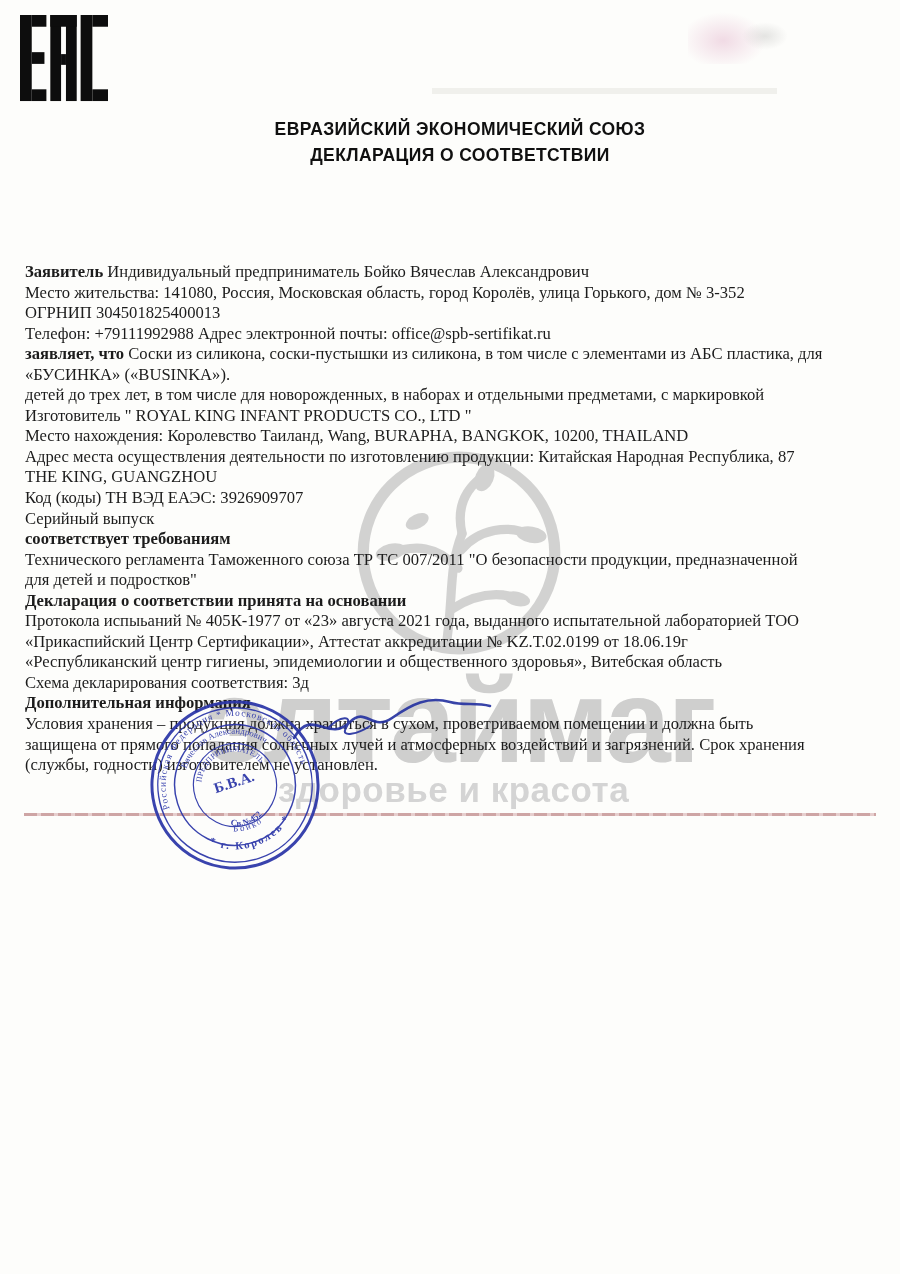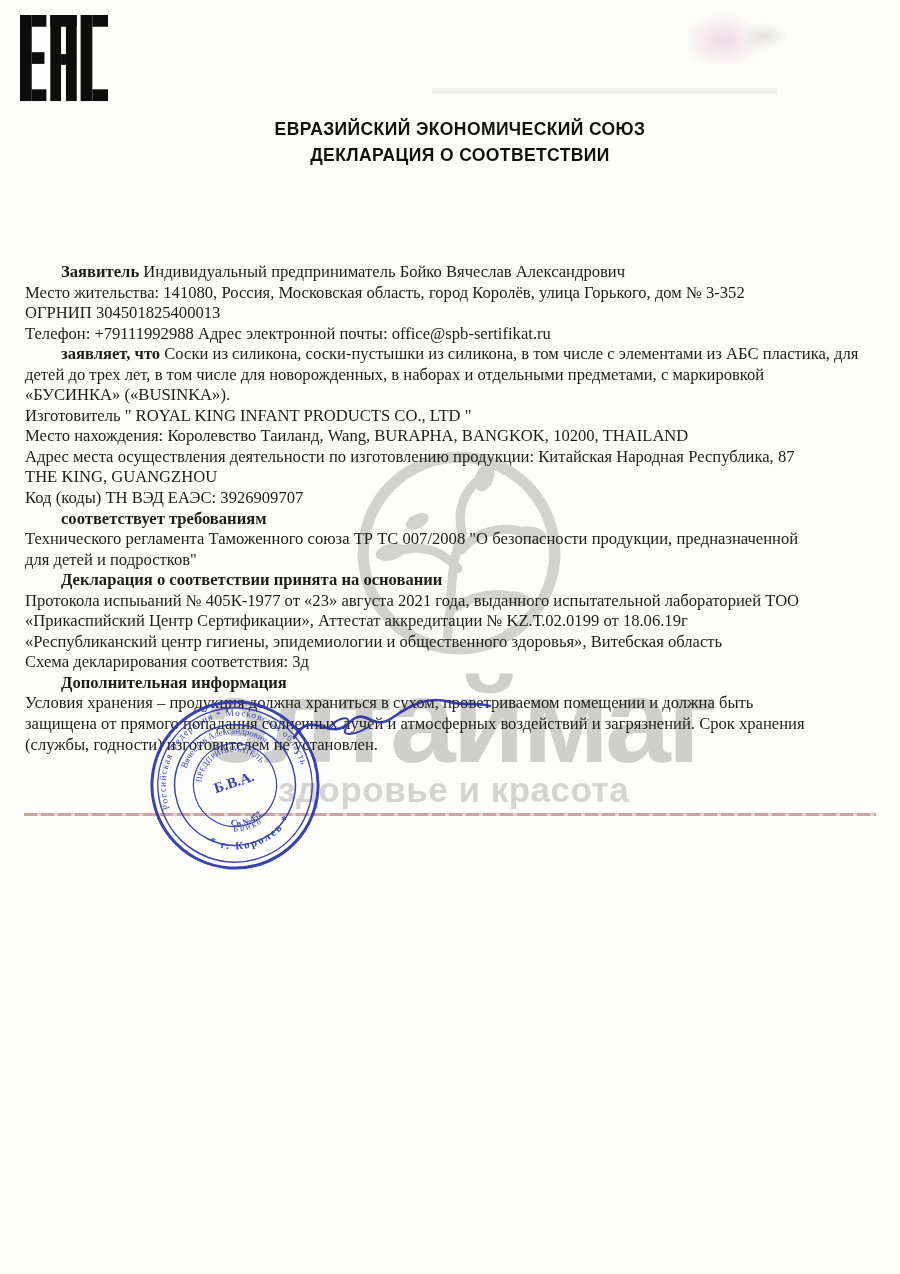--- a/index.html
+++ b/index.html
@@ -19,21 +19,21 @@
   .title-shadow{position:absolute;left:432px;top:88px;width:345px;height:6px;background:#f0f0ec;}
   
   .eac-logo{position:absolute;left:20px;top:12px;width:88px;height:94px;}
   .doc-title{position:absolute;left:0;top:18px;width:920px;text-align:center;
     font-family:"Liberation Sans", sans-serif;font-weight:bold;font-size:17.5px;
     line-height:26px;color:#101010;letter-spacing:.4px;}
   
   .body-text{position:absolute;left:25px;top:112px;width:862px;
     font-size:16.6px;line-height:20.55px;}
   .body-text .ln{white-space:nowrap;}
-  .body-text b{font-weight:bold;margin-left:36px;}
+  .body-text b{font-weight:bold;}
   
   .wm-emblem{position:absolute;left:352px;top:446px;width:214px;height:214px;opacity:.5;}
   .wm-brand{position:absolute;left:204px;top:662px;width:700px;
     font-family:"Liberation Sans", sans-serif;font-weight:bold;font-size:118px;
     line-height:118px;color:#c7c7c7;letter-spacing:-3px;opacity:.85;}
   .wm-tagline{position:absolute;left:278px;top:770px;
     font-family:Liberation Sans, sans-serif;font-weight:bold;font-size:35px;
     color:#d2d2d2;letter-spacing:.5px;opacity:.95;}
   
   .bottom-rule{position:absolute;left:24px;top:813px;width:852px;height:3px;
@@ -101,29 +101,30 @@
     <div>ДЕКЛАРАЦИЯ О СООТВЕТСТВИИ</div>
   </div>
 
   
   <div class="body-text layer-text" id="body-text">
       <div class="ln"><b>Заявитель</b> Индивидуальный предприниматель Бойко Вячеслав Александрович</div>
       <div class="ln">Место жительства: 141080, Россия, Московская область, город Королёв, улица Горького, дом № 3-352</div>
       <div class="ln">ОГРНИП 304501825400013</div>
       <div class="ln">Телефон: +79111992988 Адрес электронной почты: office@spb-sertifikat.ru</div>
       <div class="ln"><b>заявляет, что</b> Соски из силикона, соски-пустышки из силикона, в том числе с элементами из АБС пластика, для</div>
+      <div class="ln">«БУСИНКА» («BUSINKA»).</div>
       <div class="ln">детей до трех лет, в том числе для новорожденных, в наборах и отдельными предметами, с маркировкой</div>
-      <div class="ln">«БУСИНКА» («BUSINKA»).</div>
       <div class="ln">Изготовитель " ROYAL KING INFANT PRODUCTS CO., LTD "</div>
       <div class="ln">Место нахождения: Королевство Таиланд, Wang, BURAPHA, BANGKOK, 10200, THAILAND</div>
       <div class="ln">Адрес места осуществления деятельности по изготовлению продукции: Китайская Народная Республика, 87</div>
       <div class="ln">THE KING, GUANGZHOU</div>
       <div class="ln">Код (коды) ТН ВЭД ЕАЭС: 3926909707</div>
+      <div class="ln">Серийный выпуск</div>
       <div class="ln"><b>соответствует требованиям</b></div>
-      <div class="ln">Технического регламента Таможенного союза ТР ТС 007/2008 "О безопасности продукции, предназначенной</div>
+      <div class="ln">Технического регламента Таможенного союза ТР ТС 007/2011 "О безопасности продукции, предназначенной</div>
       <div class="ln">для детей и подростков"</div>
       <div class="ln"><b>Декларация о соответствии принята на основании</b></div>
       <div class="ln">Протокола испыьаний № 405К-1977 от «23» августа 2021 года, выданного испытательной лабораторией ТОО</div>
       <div class="ln">«Прикаспийский Центр Сертификации», Аттестат аккредитации № KZ.Т.02.0199 от 18.06.19г</div>
       <div class="ln">«Республиканский центр гигиены, эпидемиологии и общественного здоровья», Витебская область</div>
       <div class="ln">Схема декларирования соответствия: 3д</div>
       <div class="ln"><b>Дополнительная информация</b></div>
       <div class="ln">Условия хранения – продукция должна храниться в сухом, проветриваемом помещении и должна быть</div>
       <div class="ln">защищена от прямого попадания солнечных лучей и атмосферных воздействий и загрязнений. Срок хранения</div>
       <div class="ln">(службы, годности) изготовителем не установлен.</div>

